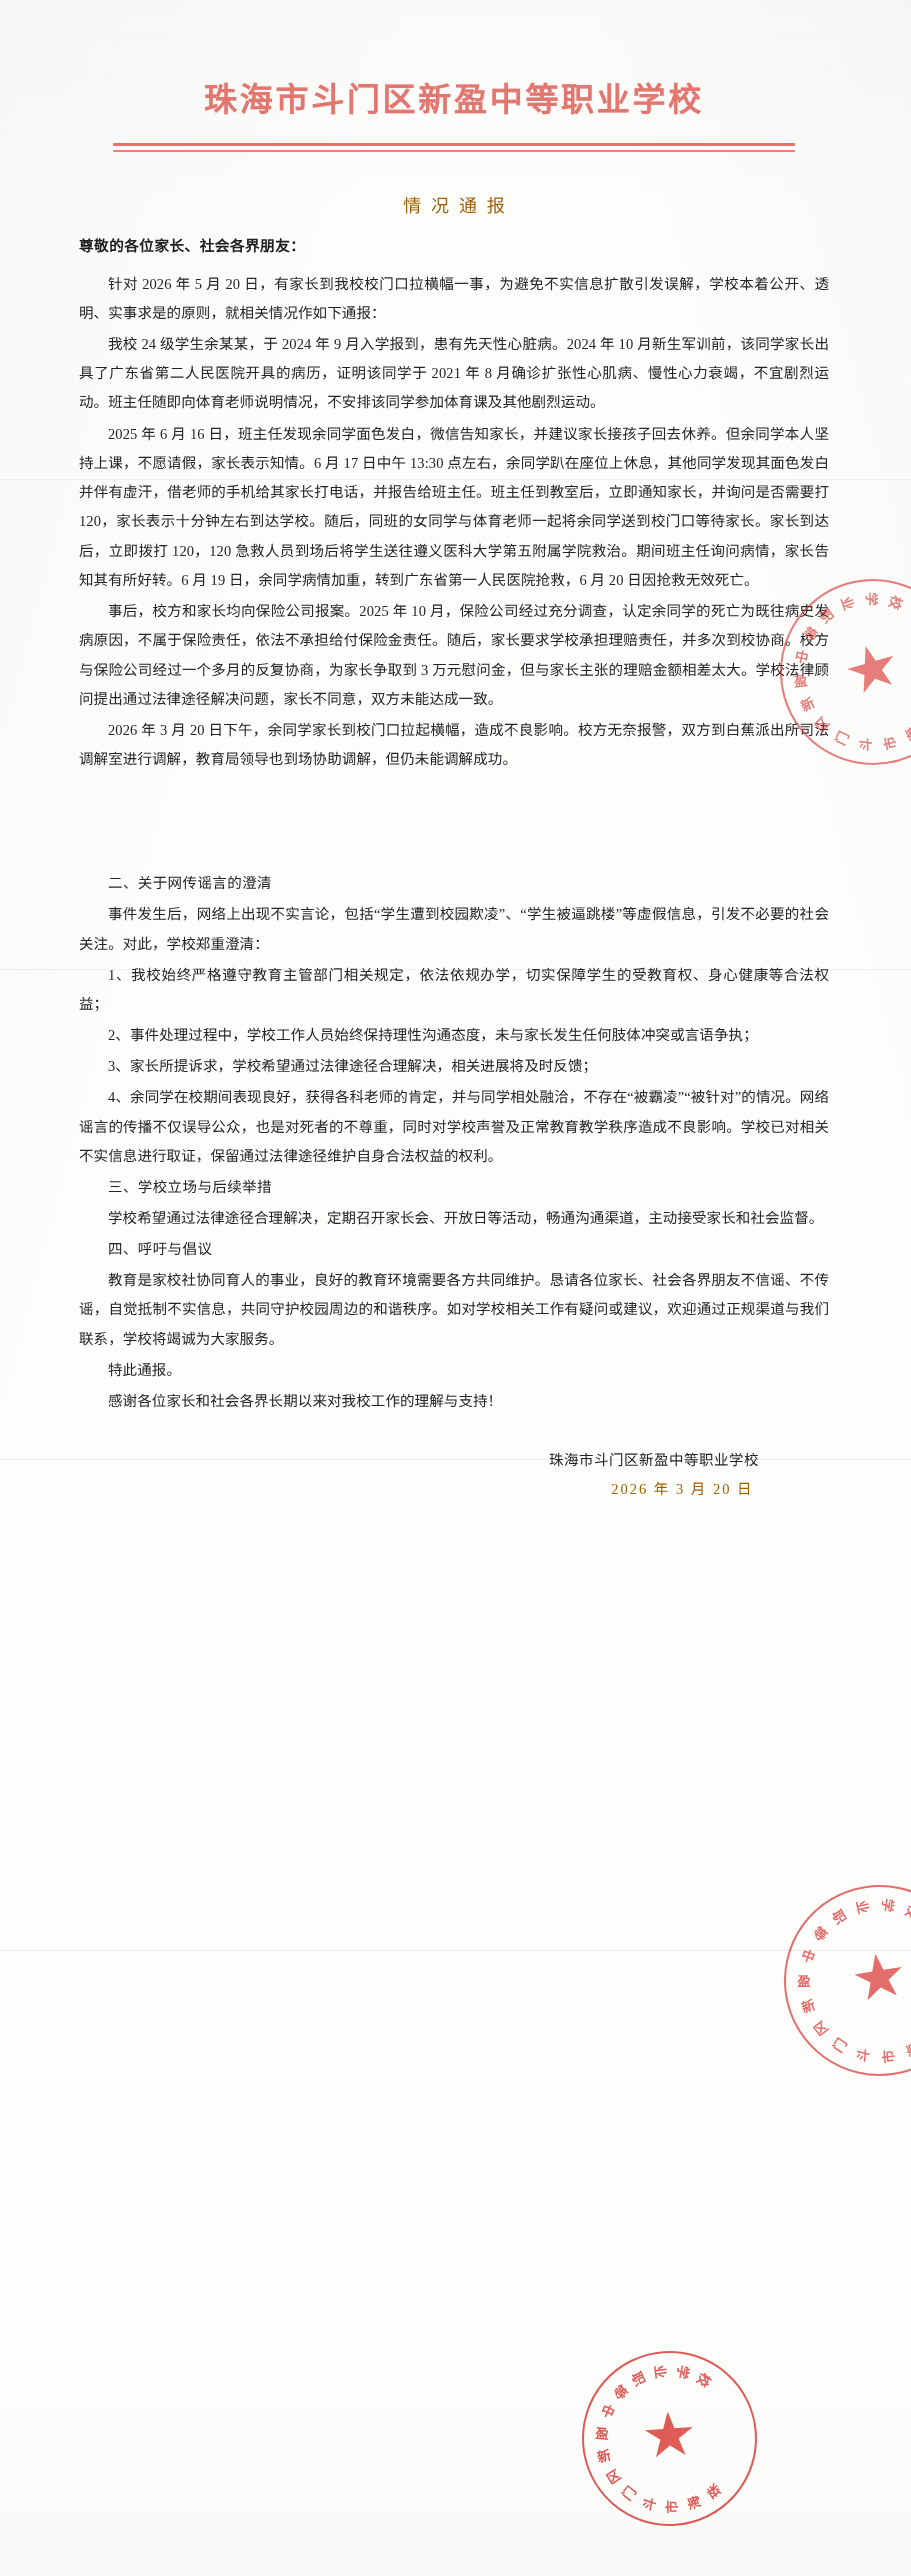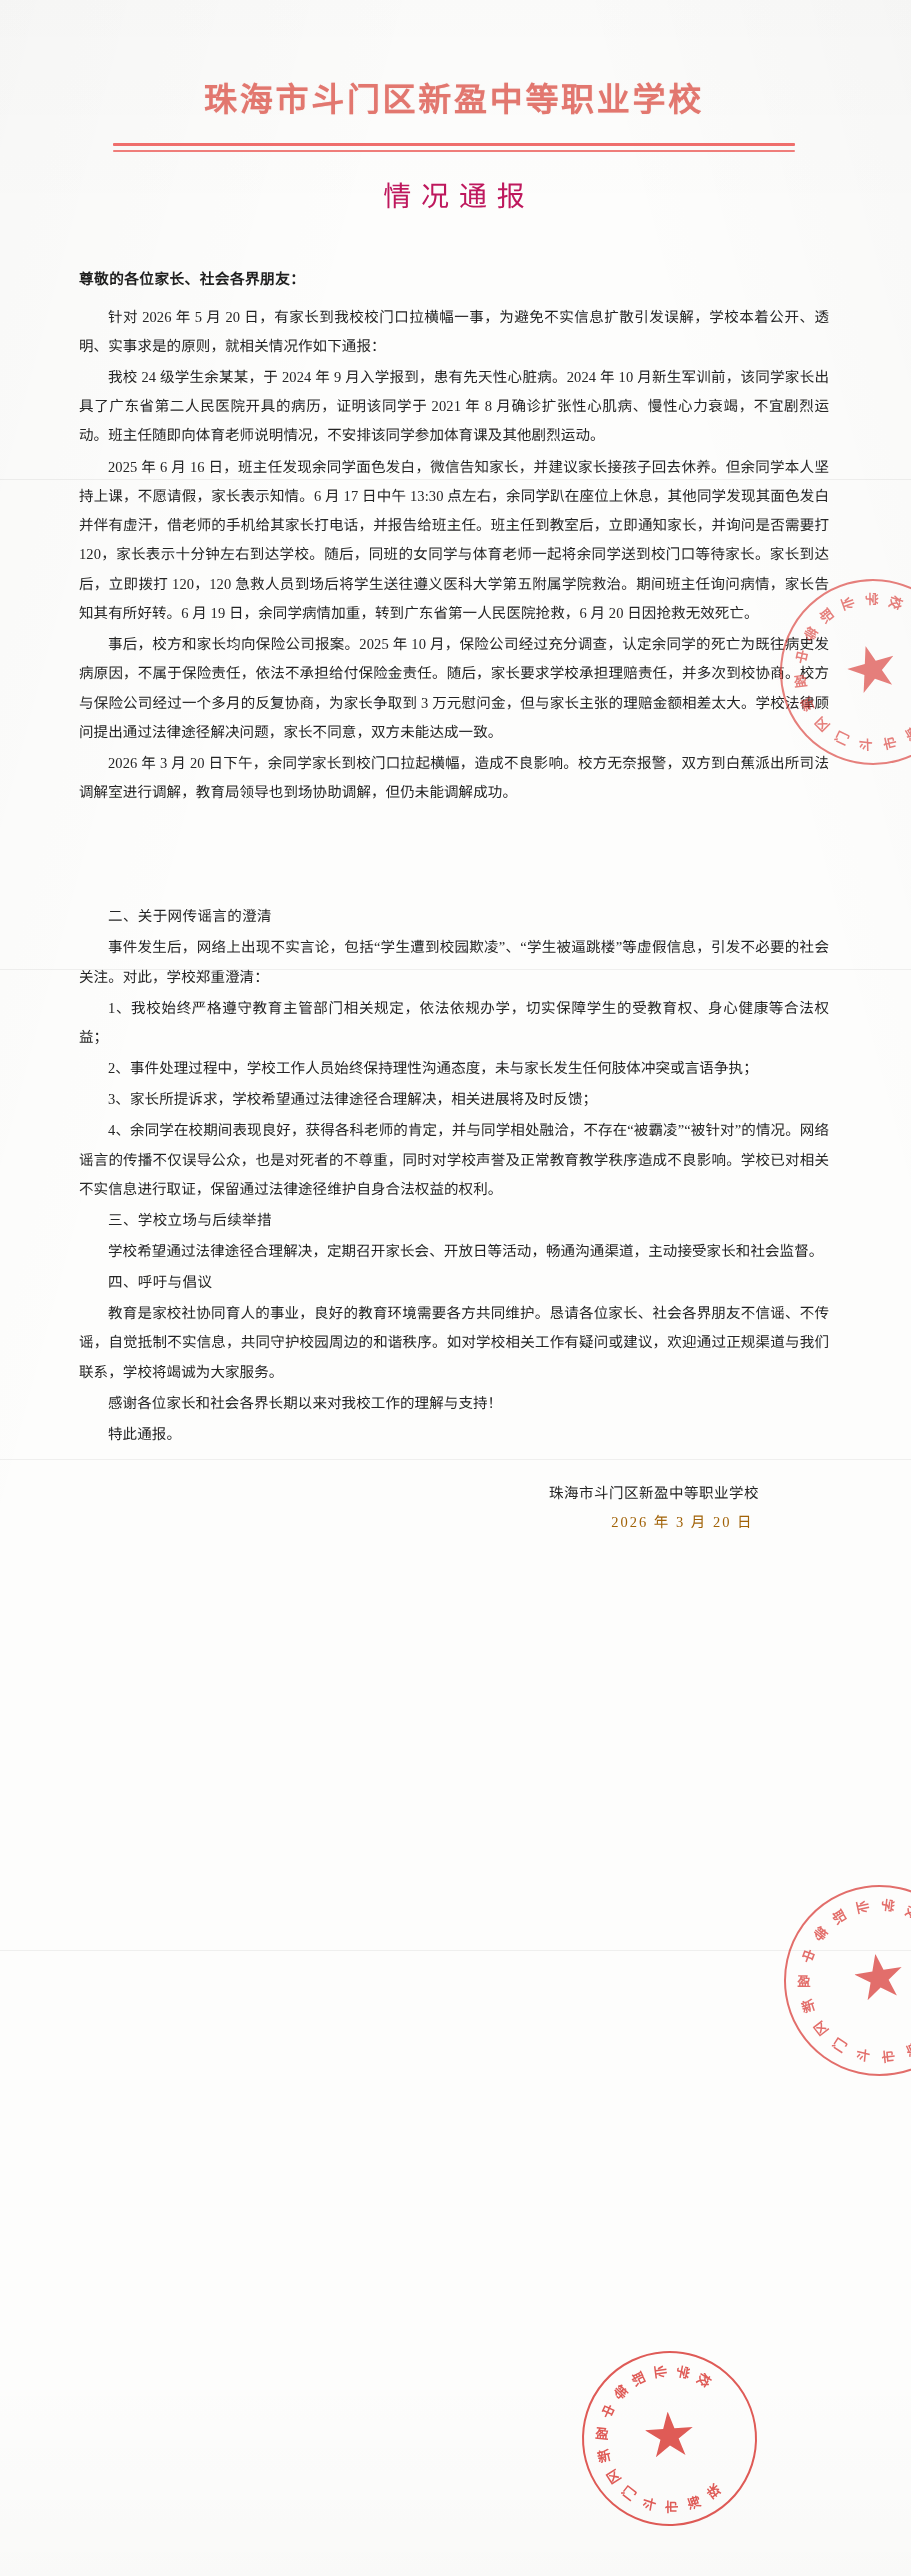--- a/index.html
+++ b/index.html
@@ -80,32 +80,32 @@
   }
   .rule-thin {
     margin-top: 3.6px;
     height: 1.8px;
     background: #ef7d7a;
     border-radius: 0.9px;
   }
 
   
   .doc-title {
-    margin-top: 22px;
+    margin-top: 39px;
     text-align: center;
-    font-size: 28px;
+    font-size: 18px;
     letter-spacing: 9.8px;
     font-weight: 400;
-    color: #be185d;
+    color: #a16207;
     text-indent: 9.8px;
   }
 
   
   .body-block {
-    margin-top: 52px;
+    margin-top: 16px;
   }
   .salutation {
     font-size: 14.7px;
     font-weight: 700;
     letter-spacing: 0.4px;
     color: #1f1f1f;
     margin: 0 0 9px 0;
     line-height: 1.9;
   }
   p.para {
@@ -264,22 +264,22 @@
       <p class="para">1、我校始终严格遵守教育主管部门相关规定，依法依规办学，切实保障学生的受教育权、身心健康等合法权益；</p>
       <p class="para">2、事件处理过程中，学校工作人员始终保持理性沟通态度，未与家长发生任何肢体冲突或言语争执；</p>
       <p class="para">3、家长所提诉求，学校希望通过法律途径合理解决，相关进展将及时反馈；</p>
       <p class="para">4、余同学在校期间表现良好，获得各科老师的肯定，并与同学相处融洽，不存在“被霸凌”“被针对”的情况。网络谣言的传播不仅误导公众，也是对死者的不尊重，同时对学校声誉及正常教育教学秩序造成不良影响。学校已对相关不实信息进行取证，保留通过法律途径维护自身合法权益的权利。</p>
 
       <h2 class="section-head">三、学校立场与后续举措</h2>
       <p class="para">学校希望通过法律途径合理解决，定期召开家长会、开放日等活动，畅通沟通渠道，主动接受家长和社会监督。</p>
 
       <h2 class="section-head">四、呼吁与倡议</h2>
       <p class="para">教育是家校社协同育人的事业，良好的教育环境需要各方共同维护。恳请各位家长、社会各界朋友不信谣、不传谣，自觉抵制不实信息，共同守护校园周边的和谐秩序。如对学校相关工作有疑问或建议，欢迎通过正规渠道与我们联系，学校将竭诚为大家服务。</p>
+      <p class="para">特此通报。</p>
       <p class="para">感谢各位家长和社会各界长期以来对我校工作的理解与支持！</p>
-      <p class="para">特此通报。</p>
 
     </div>
 
     <div class="signoff">
       <div class="sign-org">珠海市斗门区新盈中等职业学校</div>
       <div class="sign-date">2026 年 3 月 20 日</div>
     </div>
 
   </div>
 

